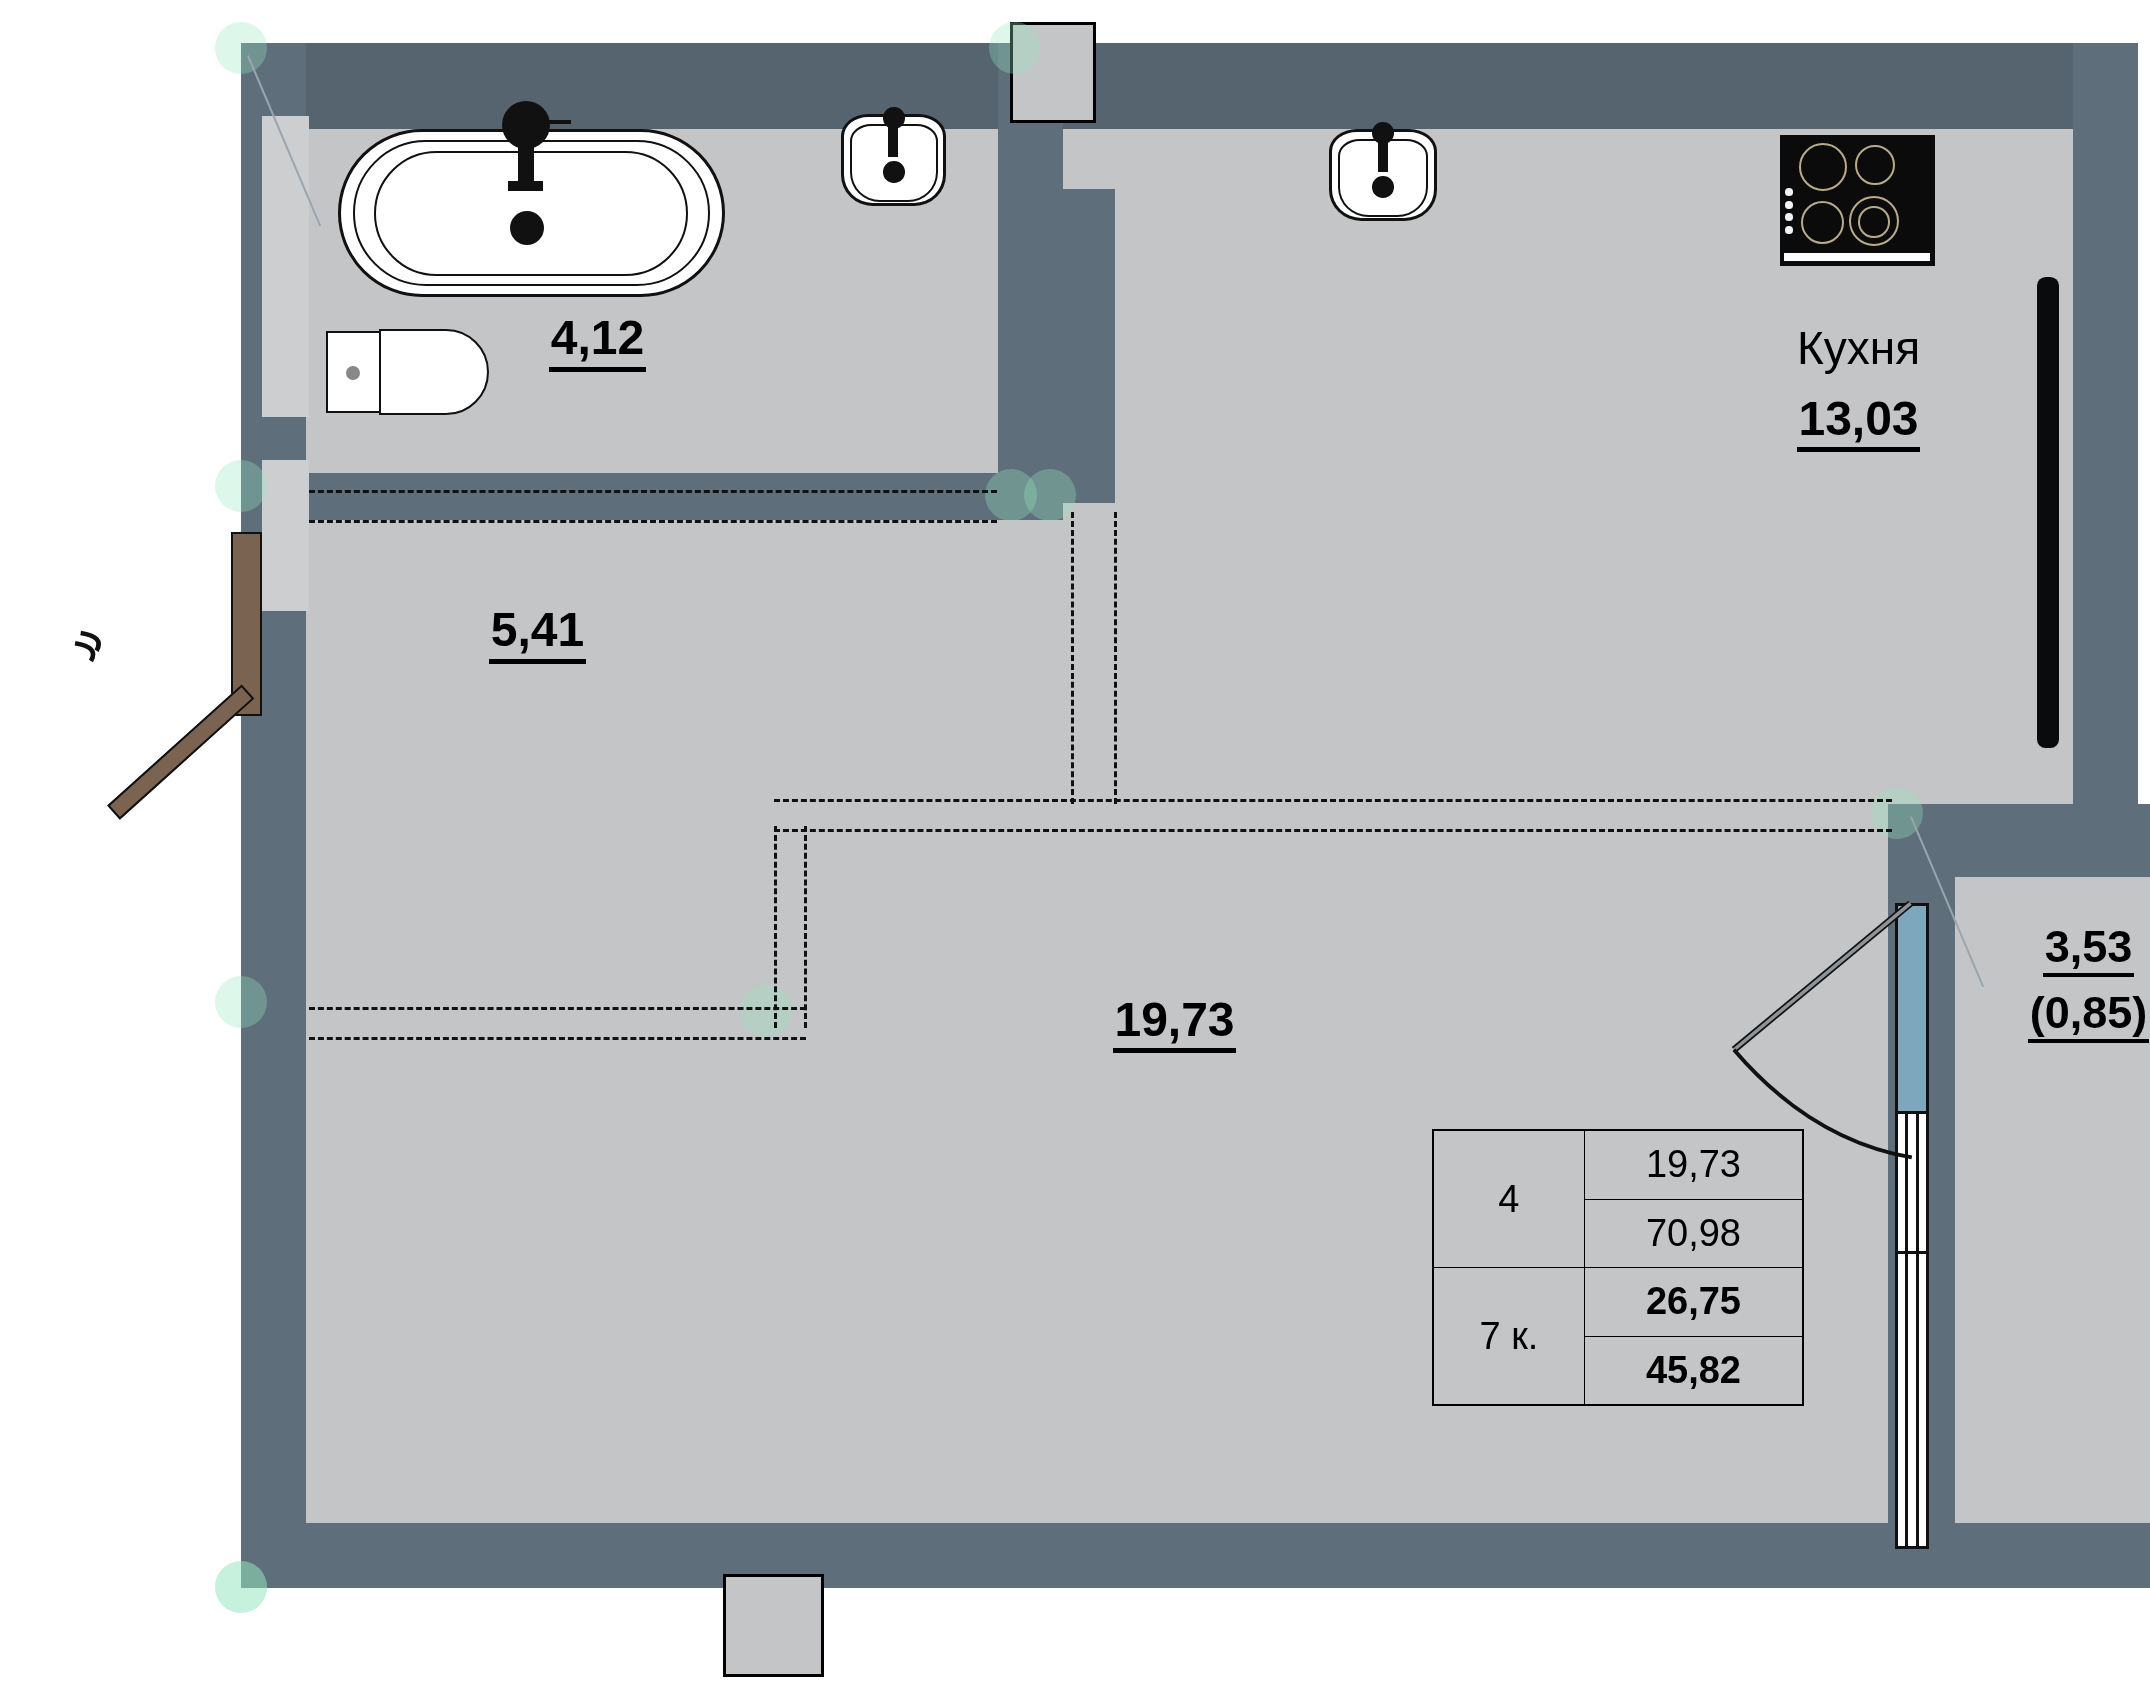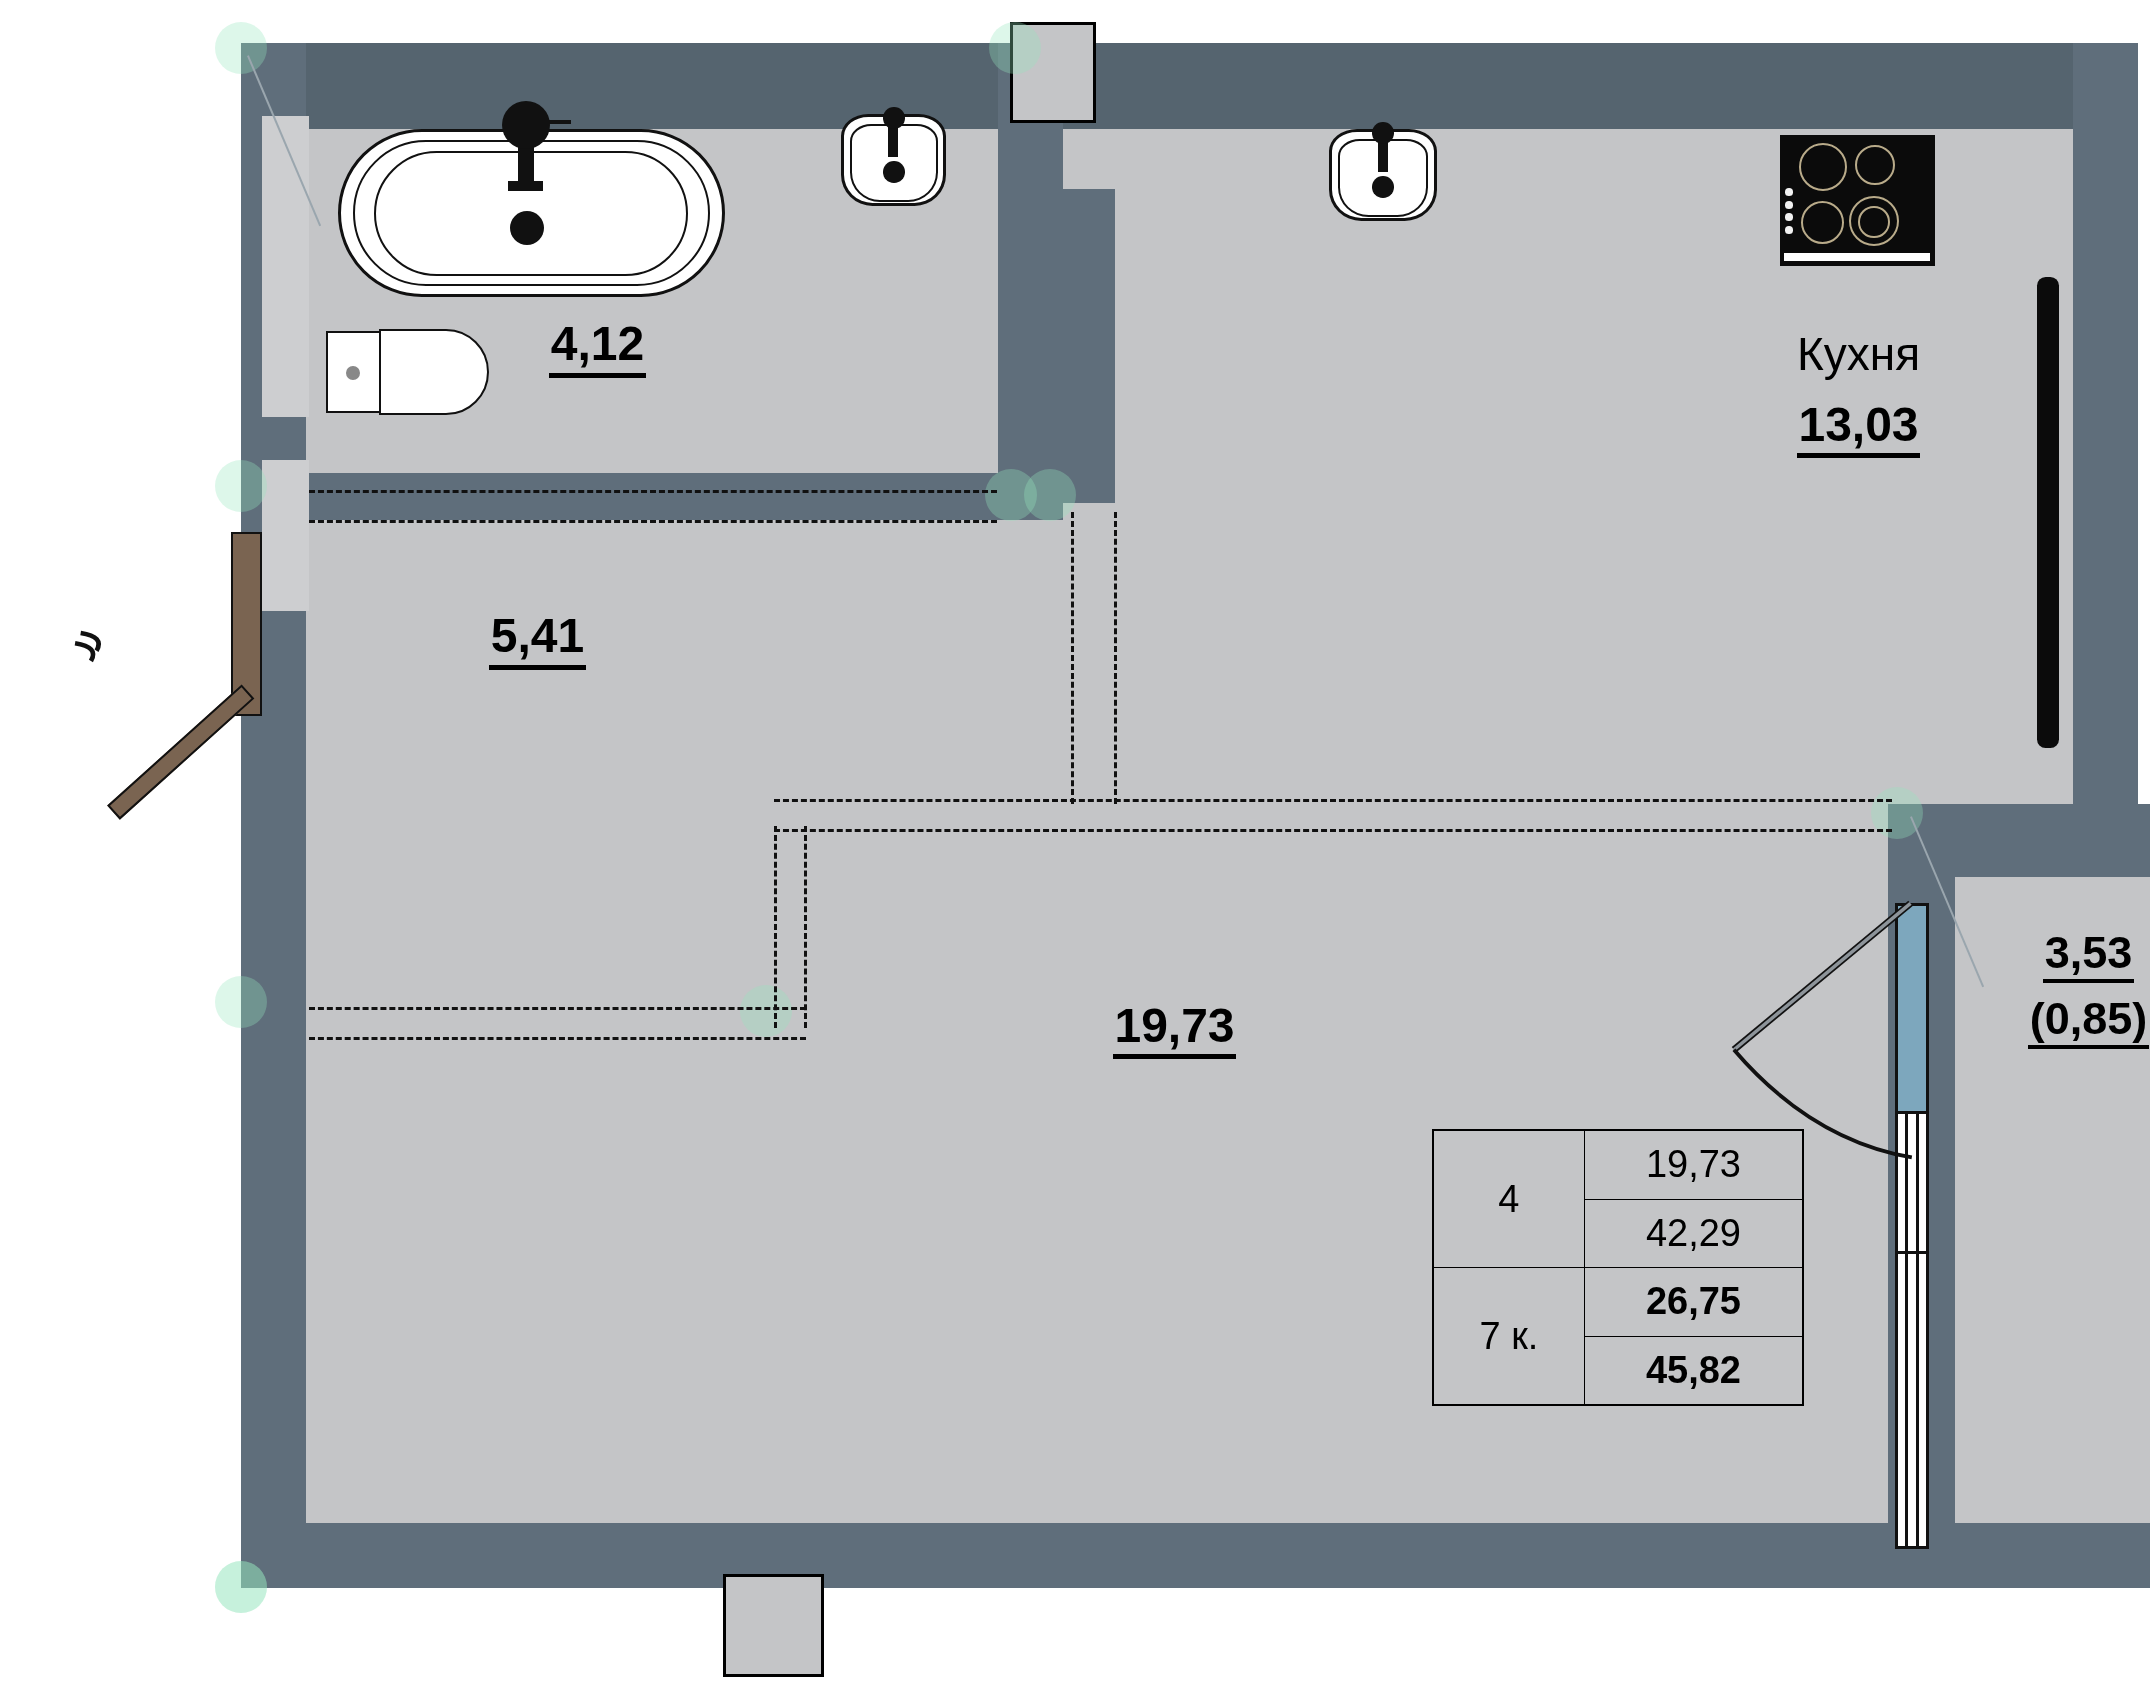--- a/index.html
+++ b/index.html
@@ -17,21 +17,20 @@
   .floor{background:#c4c5c7;}
   .floor-lite{background:#cdced0;}
   
   .lbl{
     position:absolute;
     color:#000;
     text-align:center;
     line-height:1.06;
     white-space:pre-line;
     font-family:"Liberation Sans",sans-serif;
-    margin-top:6px;
   }
   .lbl-name{font-size:46px;font-weight:400;}
   .lbl-area{font-size:48px;font-weight:700;border-bottom:5.6px solid #000;display:inline-block;padding:0 1.7px 2.6px 1.7px;}
   .lbl-area-s{font-size:45px;font-weight:700;border-bottom:4.7px solid #000;display:inline-block;padding:0 1.7px 1.7px 1.7px;}
   
   #info-table{
     position:absolute;
     border:2.2px solid #000;
     background:rgba(196,197,199,0.0);
     display:flex;
@@ -274,20 +273,20 @@
     <span class="lbl-area-s">(0,85)</span>
   </div>
 
   <div id="info-table" style="left:1432px;top:1129px;width:372px;height:277px;">
     <div class="col-l">
       <div class="cell">4</div>
       <div class="cell">7 к.</div>
     </div>
     <div class="col-r">
       <div class="cell">19,73</div>
-      <div class="cell">42,29</div>
+      <div class="cell">70,98</div>
       <div class="cell bold">26,75</div>
       <div class="cell bold">45,82</div>
     </div>
   </div>
 
 </div>
 
 
 </body></html>

